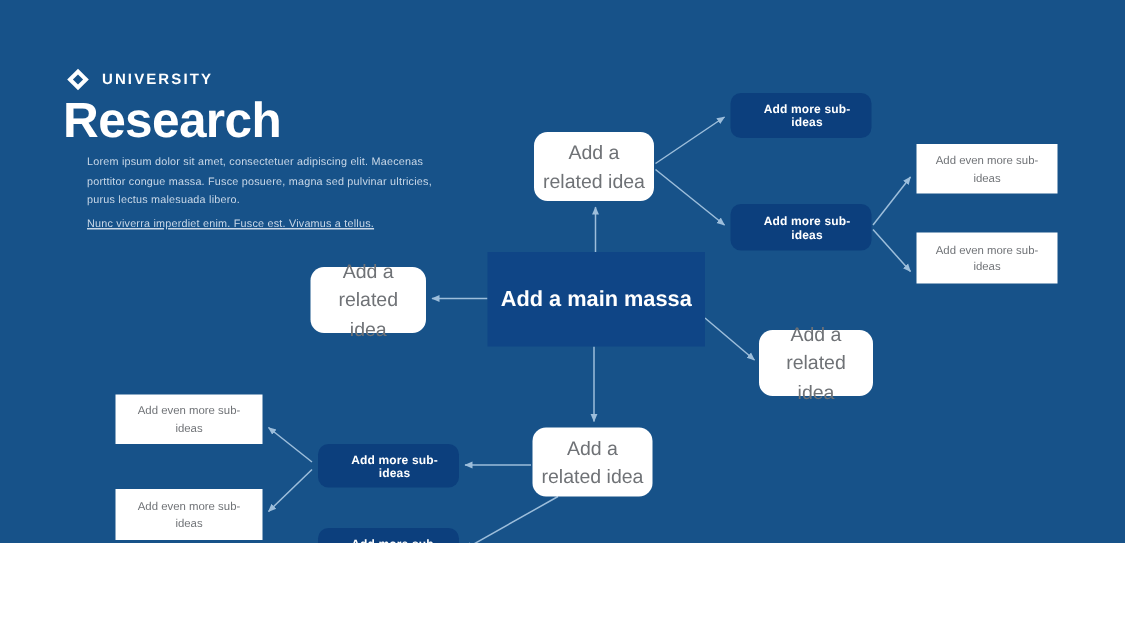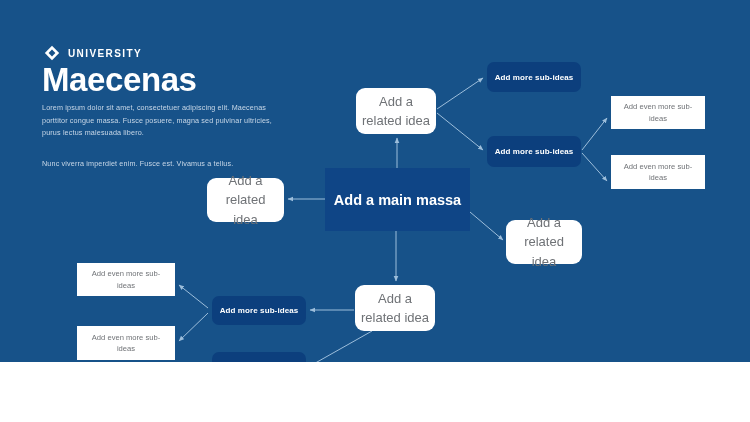--- a/index.html
+++ b/index.html
@@ -40,28 +40,28 @@
     left: 42px; top: 62px;
     color: #ffffff;
     font-size: 33px;
     font-weight: bold;
     letter-spacing: -0.4px;
     line-height: 1.1;
   }
 
   #body-copy {
     position: absolute;
-    left: 42px; top: 102px;
+    left: 58px; top: 102px;
     width: 248px;
     color: #c9d8e8;
     font-size: 7.2px;
     line-height: 1.75;
     letter-spacing: 0.15px;
   }
-  #body-copy p + p { margin-top: 18px; }
+  #body-copy p + p { margin-top: 3px; text-decoration: underline; }
 
   
   .node {
     position: absolute;
     display: flex;
     align-items: center;
     justify-content: center;
     text-align: center;
     z-index: 3;
     padding: 2px 6px;
@@ -85,20 +85,21 @@
     line-height: 1.5;
   }
   
   .node.blue-round {
     background: #0c3f7d;
     border-radius: 7px;
     color: #ffffff;
     font-size: 8px;
     font-weight: bold;
     letter-spacing: 0.1px;
+    padding-left: 14px;
   }
   
   .node.main {
     background: #0f4586;
     border-radius: 0px;
     color: #ffffff;
     font-size: 14.5px;
     font-weight: bold;
   }
 
@@ -170,21 +171,21 @@
   <div id="brand">
     <span class="mark">
       <svg width="16" height="16" viewBox="0 0 16 16" xmlns="http://www.w3.org/2000/svg">
         <path d="M8 0.8 L15.2 8 L8 15.2 L0.8 8 Z" fill="#ffffff"></path>
         <path d="M8 4.6 L11.4 8 L8 11.4 L4.6 8 Z" fill="#175289"></path>
       </svg>
     </span>
     <span class="name">UNIVERSITY</span>
   </div>
 
-  <h1 id="page-title">Maecenas</h1>
+  <h1 id="page-title">Research</h1>
 
   <div id="body-copy">
     <p>Lorem ipsum dolor sit amet, consectetuer adipiscing elit. Maecenas porttitor congue massa. Fusce posuere, magna sed pulvinar ultricies, purus lectus malesuada libero.</p>
     <p>Nunc viverra imperdiet enim. Fusce est. Vivamus a tellus.</p>
   </div>
 
   <div class="node main" id="n-main">
     <span>Add a main massa</span>
   </div>
 

